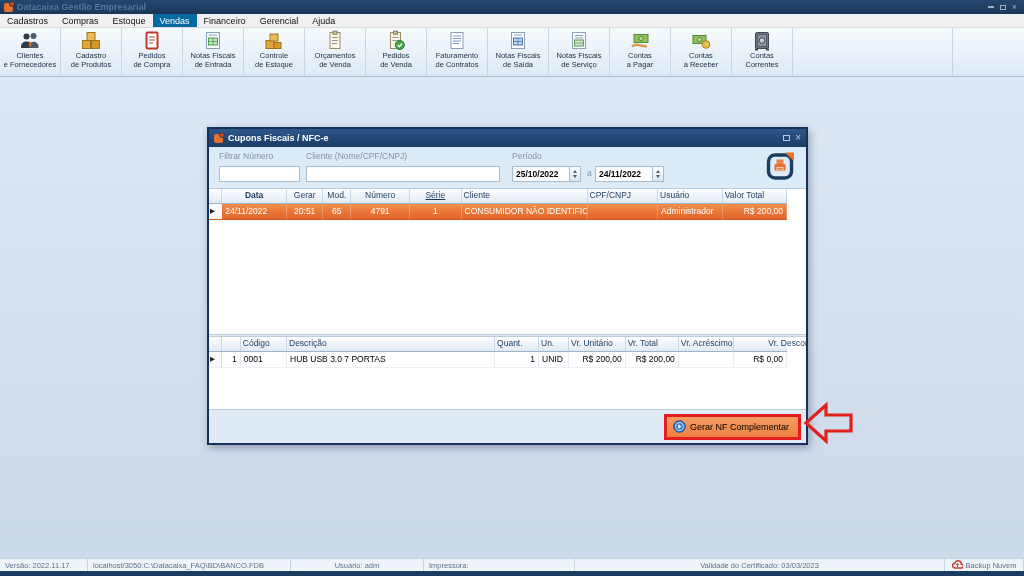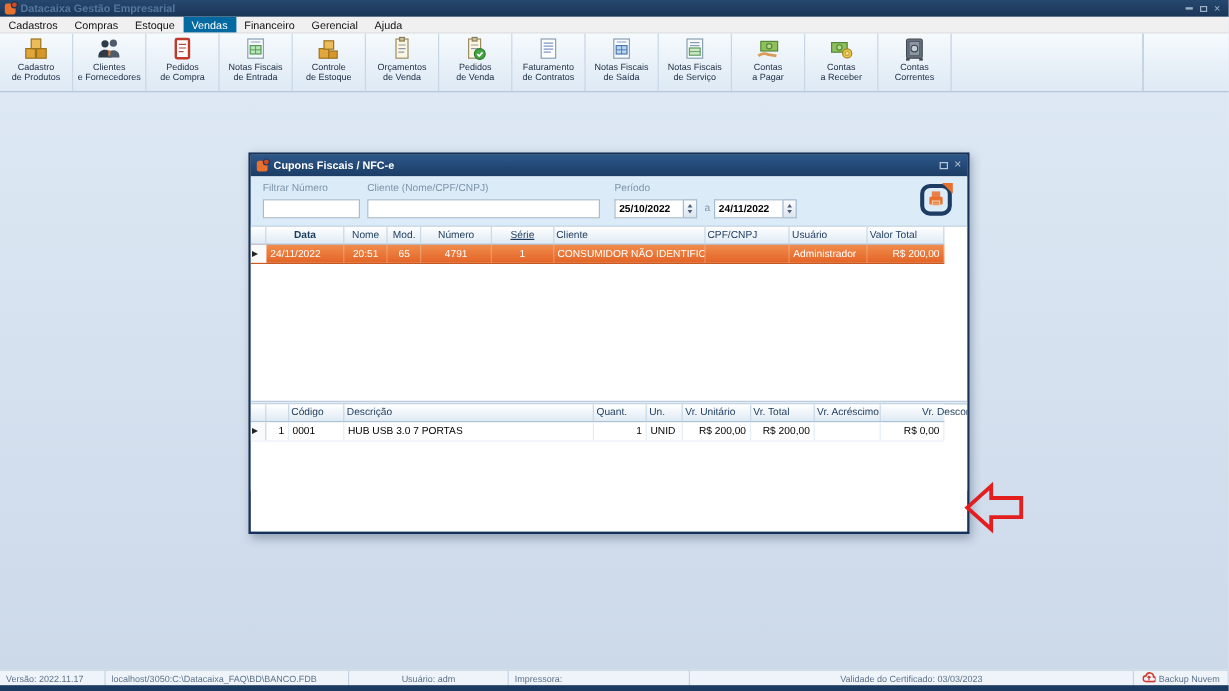--- a/index.html
+++ b/index.html
@@ -92,40 +92,40 @@
       <div class="menu-item active">Vendas</div>
       <div class="menu-item">Financeiro</div>
       <div class="menu-item">Gerencial</div>
       <div class="menu-item">Ajuda</div>
     </div>
 
   <div class="toolbar">
       <div class="toolbar-btn">
         <span class="tb-icon">
           <svg width="22" height="21" viewBox="0 0 22 21">
-            <rect x="2.5" y="10.5" width="8" height="8" fill="#e2a63d" stroke="#9c741c"></rect>
-            <rect x="11.5" y="10.5" width="8" height="8" fill="#d6962c" stroke="#9c741c"></rect>
-            <rect x="7" y="2.5" width="8" height="8" fill="#edbc5a" stroke="#9c741c"></rect>
-          </svg>
-        </span>
-        <span class="tb-label">Cadastro
-de Produtos</span>
-      </div>
-      <div class="toolbar-btn">
-        <span class="tb-icon">
-          <svg width="22" height="21" viewBox="0 0 22 21">
             <circle cx="7.5" cy="6.5" r="3" fill="#2e3a45"></circle>
             <path d="M2 16.5c0-3 2.4-5 5.5-5s5.5 2 5.5 5v1.5H2z" fill="#2e3a45"></path>
             <circle cx="14.5" cy="6" r="3" fill="#4d5b6a"></circle>
             <path d="M9.8 16c.6-2.6 2.4-4.2 4.7-4.2 2.8 0 5 2 5 5v1.2h-9.7z" fill="#4d5b6a"></path>
             <rect x="10.3" y="11.8" width="1.6" height="4.5" fill="#e8712d"></rect>
           </svg>
         </span>
         <span class="tb-label">Clientes
 e Fornecedores</span>
+      </div>
+      <div class="toolbar-btn">
+        <span class="tb-icon">
+          <svg width="22" height="21" viewBox="0 0 22 21">
+            <rect x="2.5" y="10.5" width="8" height="8" fill="#e2a63d" stroke="#9c741c"></rect>
+            <rect x="11.5" y="10.5" width="8" height="8" fill="#d6962c" stroke="#9c741c"></rect>
+            <rect x="7" y="2.5" width="8" height="8" fill="#edbc5a" stroke="#9c741c"></rect>
+          </svg>
+        </span>
+        <span class="tb-label">Cadastro
+de Produtos</span>
       </div>
       <div class="toolbar-btn">
         <span class="tb-icon">
           <svg width="22" height="21" viewBox="0 0 22 21">
             <rect x="5.5" y="2.5" width="11" height="16" rx="1" fill="#fff" stroke="#c0392b" stroke-width="2"></rect>
             <path d="M8 7h6M8 10h6M8 13h4" stroke="#b0483c" stroke-width="1"></path>
           </svg>
         </span>
         <span class="tb-label">Pedidos
 de Compra</span>
@@ -291,21 +291,21 @@
               <rect x="11.5" y="16" width="7" height="4.5" fill="#f5c9a8"></rect>
               <path d="M12.5 17.5h5M12.5 19h5" stroke="#d9681f" stroke-width="0.8"></path>
             </svg></span>
       </div>
 
       <div class="dlg-body">
         <div class="gw-top">
             <div class="grid-header">
               <div class="gh-cell" style="width: 2.3%; text-align: left;"></div>
               <div class="gh-cell" style="width: 11.2%; text-align: center; font-weight: bold;">Data</div>
-              <div class="gh-cell" style="width: 6.3%; text-align: center;">Nome</div>
+              <div class="gh-cell" style="width: 6.3%; text-align: center;">Gerar</div>
               <div class="gh-cell" style="width: 4.8%; text-align: center;">Mod.</div>
               <div class="gh-cell" style="width: 10.2%; text-align: center;">Número</div>
               <div class="gh-cell" style="width: 8.9%; text-align: center; text-decoration: underline;">Série</div>
               <div class="gh-cell" style="width: 21.8%; text-align: left;">Cliente</div>
               <div class="gh-cell" style="width: 12.2%; text-align: left;">CPF/CNPJ</div>
               <div class="gh-cell" style="width: 11.2%; text-align: left;">Usuário</div>
               <div class="gh-cell" style="width: 11.1%; text-align: left;">Valor Total</div>
             </div>
             <div class="grid-row selected">
               <div class="gr-cell sel-cell" style="width: 2.3%;"><span class="sel-arrow">▶</span></div>
@@ -342,20 +342,30 @@
               <div class="gr-cell" style="width: 7.6%; text-align: right;">1</div>
               <div class="gr-cell" style="width: 5.2%; text-align: left;">UNID</div>
               <div class="gr-cell" style="width: 9.8%; text-align: right;">R$ 200,00</div>
               <div class="gr-cell" style="width: 9.2%; text-align: right;">R$ 200,00</div>
               <div class="gr-cell" style="width: 9.6%; text-align: right;"></div>
               <div class="gr-cell" style="width: 9.1%; text-align: right;">R$ 0,00</div>
             </div>
           </div>
       </div>
 
+      <div class="dlg-footer">
+        <button class="gen-btn">
+          <span><svg width="13" height="13" viewBox="0 0 13 13">
+                <circle cx="6.5" cy="6.5" r="5.8" fill="#3a77c9" stroke="#1d4e90"></circle>
+                <circle cx="6.5" cy="6.5" r="3.9" fill="none" stroke="#b7cfee" stroke-width="1.1"></circle>
+                <path d="M5.2 4.2l3.4 2.3-3.4 2.3z" fill="#fff"></path>
+              </svg></span>
+          <span>Gerar NF Complementar</span>
+        </button>
+      </div>
     </div>
 
     <div class="annot-arrow">
       <svg width="52" height="44" viewBox="0 0 52 44">
         <path d="M3 22 L23 4 L23 14 L48 14 L48 30 L23 30 L23 40 Z" fill="none" stroke="#e41e1e" stroke-width="3.2" stroke-linejoin="miter"></path>
       </svg>
     </div>
 
   </div>
 

